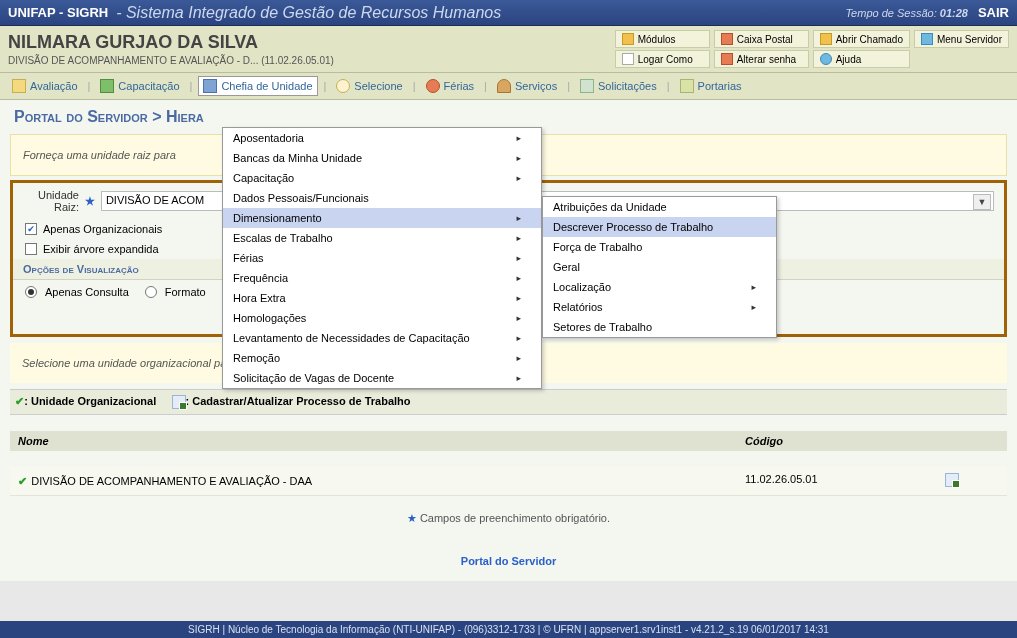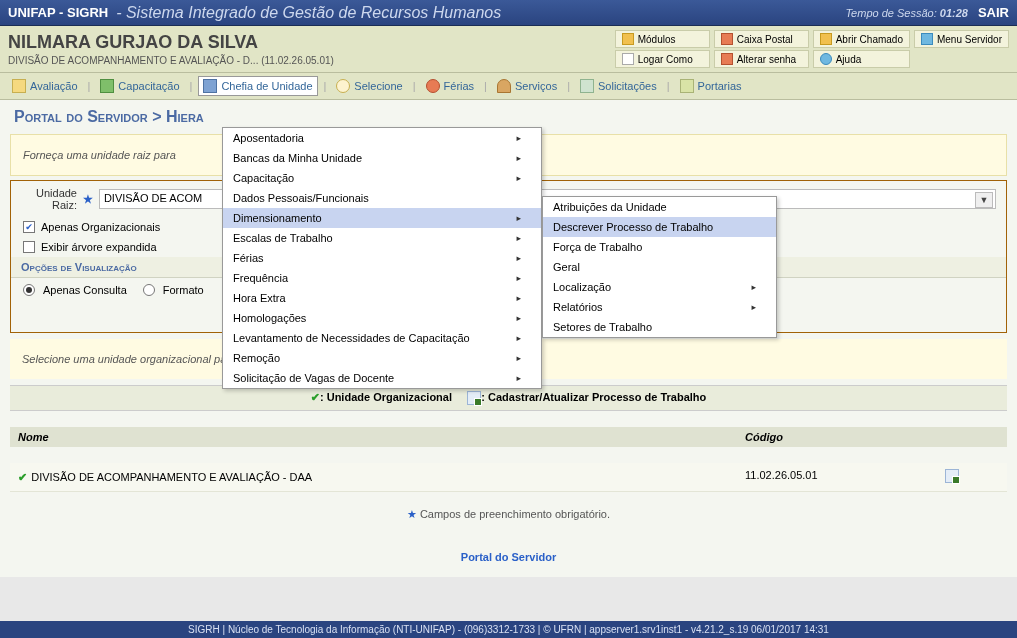--- a/index.html
+++ b/index.html
@@ -86,21 +86,21 @@
     background: #fffbe2;
     border: 1px solid #e8e0a8;
     margin: 4px 6px;
     padding: 14px 12px;
     color: #555;
     font-style: italic;
   }
   .form-panel {
     margin: 4px 6px;
     background: #f4f6f0;
-    border: 1px solid #a16207;
+    border: 3px solid #a16207;
     position: relative;
   }
   .form-row { display: flex; align-items: center; padding: 6px 10px; gap: 6px; }
   .form-label { width: 56px; text-align: right; color: #333; }
   .req-star { color: #2a60c8; font-weight: bold; }
   .sel-wide {
     flex: 1;
     border: 1px solid #bbb;
     padding: 2px 24px 2px 4px;
     background: #fff;
@@ -164,21 +164,20 @@
 
   .info-panel2 {
     background: #fffbe2;
     margin: 6px 6px;
     padding: 14px 12px;
     color: #555;
     font-style: italic;
   }
   .legend-bar {
     background: #e9ecdb;
-    text-align: center;
     padding: 5px;
     font-weight: bold;
     border-top: 1px solid #ccc;
     border-bottom: 1px solid #ccc;
     margin: 0 6px;
   }
   .legend-bar .green { color: #2a9e2a; }
   .table-h {
     display: flex;
     background: #dfe2d1;

